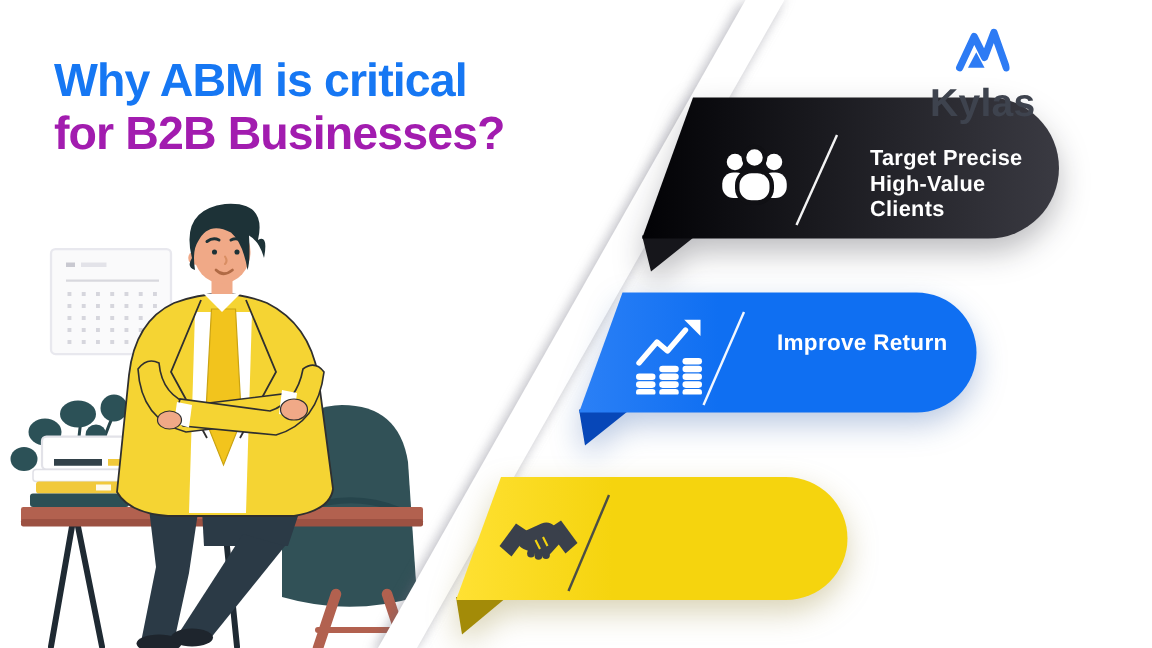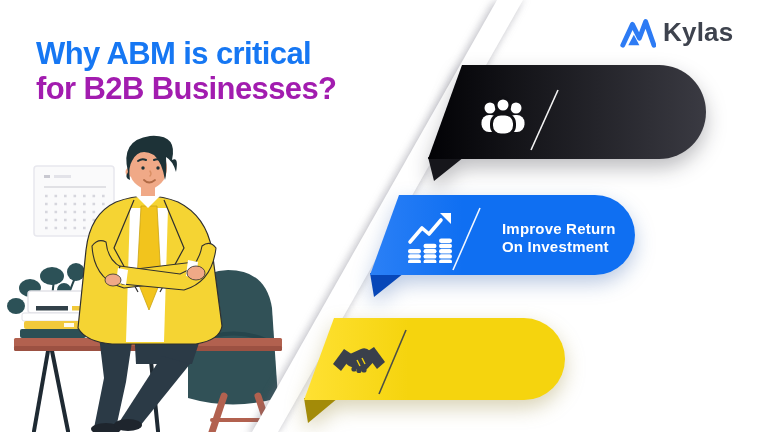--- a/index.html
+++ b/index.html
@@ -6,40 +6,40 @@
   .canvas{position:relative;width:768px;height:432px;background:#ffffff;overflow:hidden;
           font-family:"Liberation Sans",sans-serif;}
 
   
   .title{position:absolute;left:36px;top:36px;width:330px;text-align:left;
          font-weight:bold;font-size:31px;line-height:35px;letter-spacing:-0.6px;z-index:6;}
   .title .t1{display:block;}
   .title .t2{display:block;}
 
   
-  .logo{position:absolute;left:620px;top:16px;display:flex;align-items:center;gap:7px;z-index:6;}
+  .logo{position:absolute;left:620px;top:16px;display:flex;align-items:center;gap:7px;z-index:6;flex-direction:column;}
   .logo-text{font-size:26px;font-weight:bold;letter-spacing:0.2px;line-height:1;}
 
   
   .spine{position:absolute;left:0;top:0;z-index:2;
          filter:drop-shadow(-4px 3px 4px rgba(95,95,112,.35)) drop-shadow(3px -2px 3px rgba(120,120,135,.15));}
 
   
   .banner{position:absolute;z-index:3;}
   .banner .shape{position:absolute;left:0;top:0;}
   .banner .icon{position:absolute;}
   .banner .text{position:absolute;font-weight:bold;letter-spacing:.2px;}
   .banner .text span{display:block;}
 
   .banner1{left:408px;top:62px;width:300px;height:125px;}
   .banner1 .shape{filter:drop-shadow(0 9px 10px rgba(15,15,25,.28));}
   .banner1 .icon{left:72px;top:31px;width:46px;height:46px;}
   .banner1 .text{left:172px;top:36px;font-size:14.5px;line-height:17px;}
 
-  .banner2{left:352px;top:190px;width:300px;height:115px;}
+  .banner2{left:368px;top:190px;width:300px;height:115px;text-align:center;}
   .banner2 .shape{filter:drop-shadow(0 8px 10px rgba(8,60,150,.28));}
   .banner2 .icon{left:55px;top:23px;width:46px;height:50px;}
   .banner2 .text{left:150px;top:30px;font-size:15px;line-height:18px;}
 
   .banner3{left:284px;top:312px;width:300px;height:118px;}
   .banner3 .shape{filter:drop-shadow(0 8px 10px rgba(130,110,10,.30));}
   .banner3 .icon{left:48px;top:27px;width:54px;height:46px;}
   .banner3 .text{left:138px;top:33px;font-size:15px;line-height:18px;}
 
   
@@ -80,20 +80,25 @@
       <line x1="150" y1="28" x2="123" y2="88" stroke="currentColor" stroke-width="1.6" opacity="0.95"></line>
     </svg>
     <svg class="icon" viewBox="0 0 46 46" fill="currentColor">
       <circle cx="10" cy="15" r="5.5"></circle>
         <rect x="1.5" y="22" width="17" height="17" rx="7.5"></rect>
       <circle cx="36" cy="15" r="5.5"></circle>
         <rect x="27.5" y="22" width="17" height="17" rx="7.5"></rect>
       <circle cx="23" cy="12" r="7" stroke="#101014" stroke-width="3"></circle>
       <rect x="11.5" y="21" width="23" height="21" rx="9.5" stroke="#101014" stroke-width="3"></rect>
     </svg>
+    <div class="text">
+      <span>Target Precise</span>
+      <span>High-Value</span>
+      <span>Clients</span>
+    </div>
   </div>
 
   <div class="banner banner2" style="color: rgb(255, 255, 255);">
     <svg class="shape" width="300" height="115" viewBox="0 0 300 115">
       <defs>
         <linearGradient id="g2" x1="0" y1="0" x2="1" y2="0">
           <stop offset="0" stop-color="#2b80f6"></stop>
           <stop offset="0.35" stop-color="#0f6ff2"></stop>
           <stop offset="1" stop-color="#0f6ff2"></stop>
         </linearGradient>
@@ -113,21 +118,20 @@
       <rect x="32" y="25.6" width="13" height="4.4" rx="2.2"></rect>
         <rect x="32" y="30.8" width="13" height="4.4" rx="2.2"></rect>
         <rect x="32" y="36" width="13" height="4.4" rx="2.2"></rect>
         <rect x="32" y="41.2" width="13" height="4.4" rx="2.2"></rect>
         <rect x="32" y="46.4" width="13" height="4.4" rx="2.2"></rect>
       <polyline points="3,29 15,15 22,21 34,7" fill="none" stroke="currentColor" stroke-width="3.6" stroke-linecap="round" stroke-linejoin="round"></polyline>
       <polygon points="33,0 44,0 44,11"></polygon>
     </svg>
     <div class="text">
       <span>Improve Return</span>
-      <span>On Investment</span>
     </div>
   </div>
 
   <div class="banner banner3" style="color: rgb(58, 64, 75);">
     <svg class="shape" width="300" height="118" viewBox="0 0 300 118">
       <defs>
         <linearGradient id="g3" x1="0" y1="0" x2="1" y2="0">
           <stop offset="0" stop-color="#ffe133"></stop>
           <stop offset="0.4" stop-color="#f5d40e"></stop>
           <stop offset="1" stop-color="#f5d40e"></stop>

